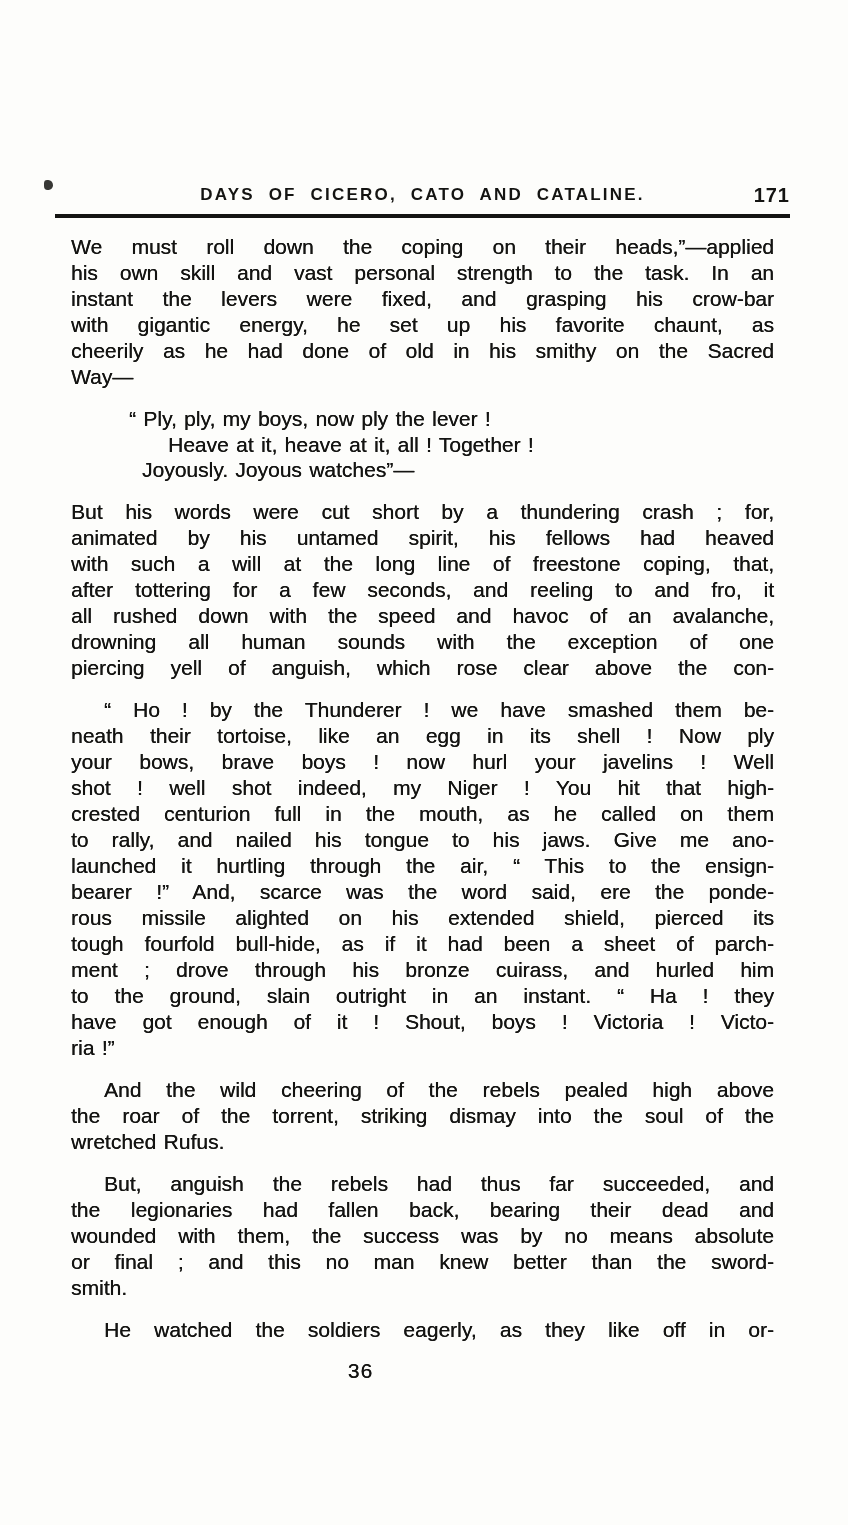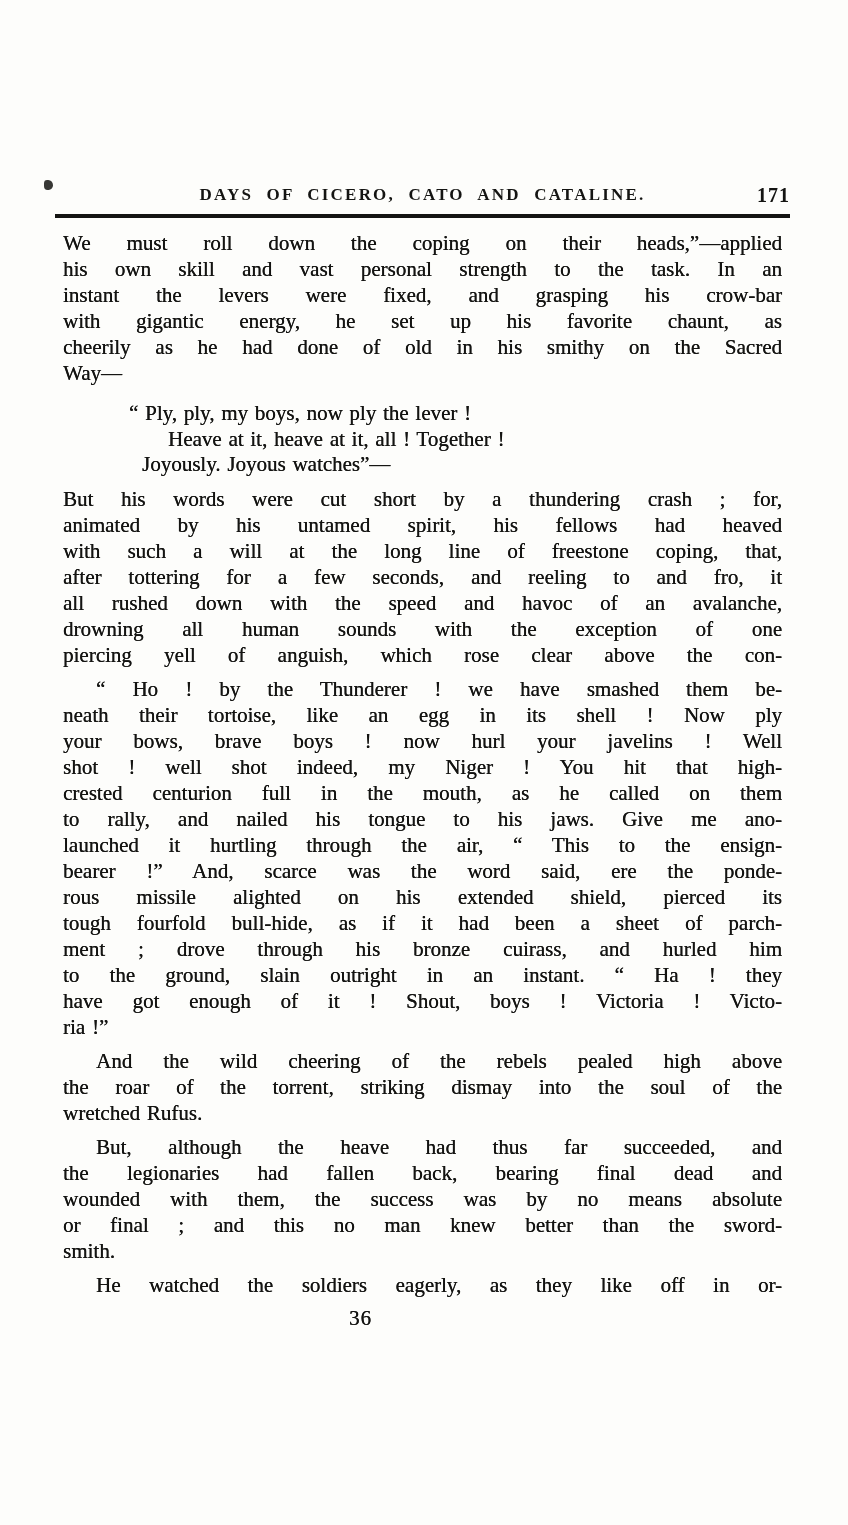--- a/index.html
+++ b/index.html
@@ -5,21 +5,21 @@
   :root{
     --paper:#fdfdfb;
     --ink:#141412;
   }
   *{margin:0;padding:0;box-sizing:border-box;}
   html,body{background:#e8e8e6;}
   .page{
     position:relative;
     width:848px;height:1525px;
     background:var(--paper);
-    font-family:Liberation Serif, serif;
+    font-family:Liberation Sans, sans-serif;
     color:var(--ink);
     overflow:hidden;
     margin:0 auto;
   }
   .speck{
     position:absolute;left:44px;top:180px;width:9px;height:10px;
     background:var(--ink);border-radius:40% 60% 55% 45%;opacity:.85;
   }
   .content{
     position:absolute;left:55px;top:183px;width:735px;
@@ -42,21 +42,21 @@
   .rule{
     height:4px;background:var(--ink);
     border-bottom:1px solid rgba(20,20,18,.55);
     margin-bottom:12px;
   }
   .body-text{
     font-size:21px;
     word-spacing:1.5px;
     text-shadow:0.25px 0 0 currentColor;
   }
-  .para{margin:8px;}
+  .para{margin:16px;}
   .line{
     height:26px;line-height:26px;
     text-align:justify;
     -moz-text-align-last:justify;
     text-align-last:justify;
     white-space:nowrap;
   }
   .line.last{
     text-align:center;
     -moz-text-align-last:left;
@@ -130,22 +130,22 @@
           <div class="line">to the ground, slain outright in an instant.  “ Ha ! they</div>
           <div class="line">have got enough of it !  Shout, boys !  Victoria !  Victo-</div>
           <div class="line last">ria !”</div>
         </div>
         <div class="para prose indent">
           <div class="line">And the wild cheering of the rebels pealed high above</div>
           <div class="line">the roar of the torrent, striking dismay into the soul of the</div>
           <div class="line last">wretched Rufus.</div>
         </div>
         <div class="para prose indent">
-          <div class="line">But, although the heave had thus far succeeded, and</div>
-          <div class="line">the legionaries had fallen back, bearing final dead and</div>
+          <div class="line">But, anguish the rebels had thus far succeeded, and</div>
+          <div class="line">the legionaries had fallen back, bearing their dead and</div>
           <div class="line">wounded with them, the success was by no means absolute</div>
           <div class="line">or final ; and this no man knew better than the sword-</div>
           <div class="line last">smith.</div>
         </div>
         <div class="para prose indent">
           <div class="line">He watched the soldiers eagerly, as they like off in or-</div>
         </div>
       </div>
     <div class="signature">36</div>
   </div>

